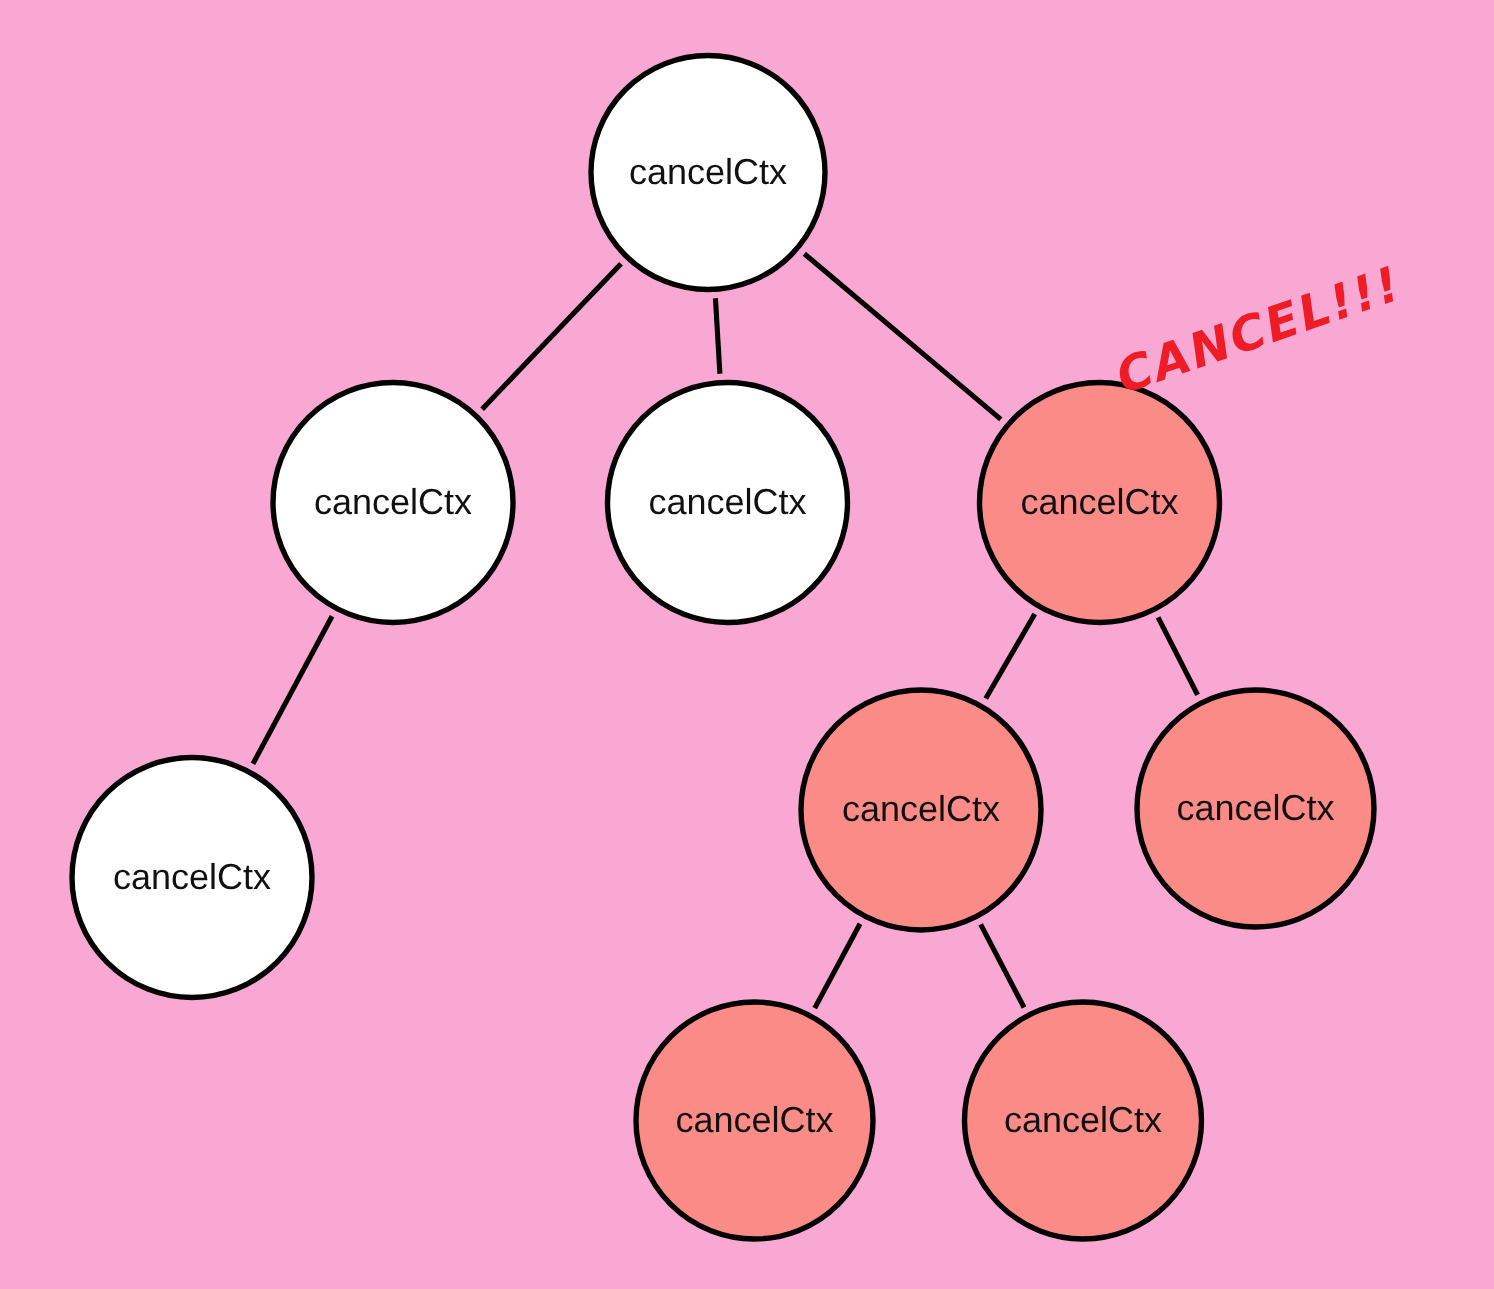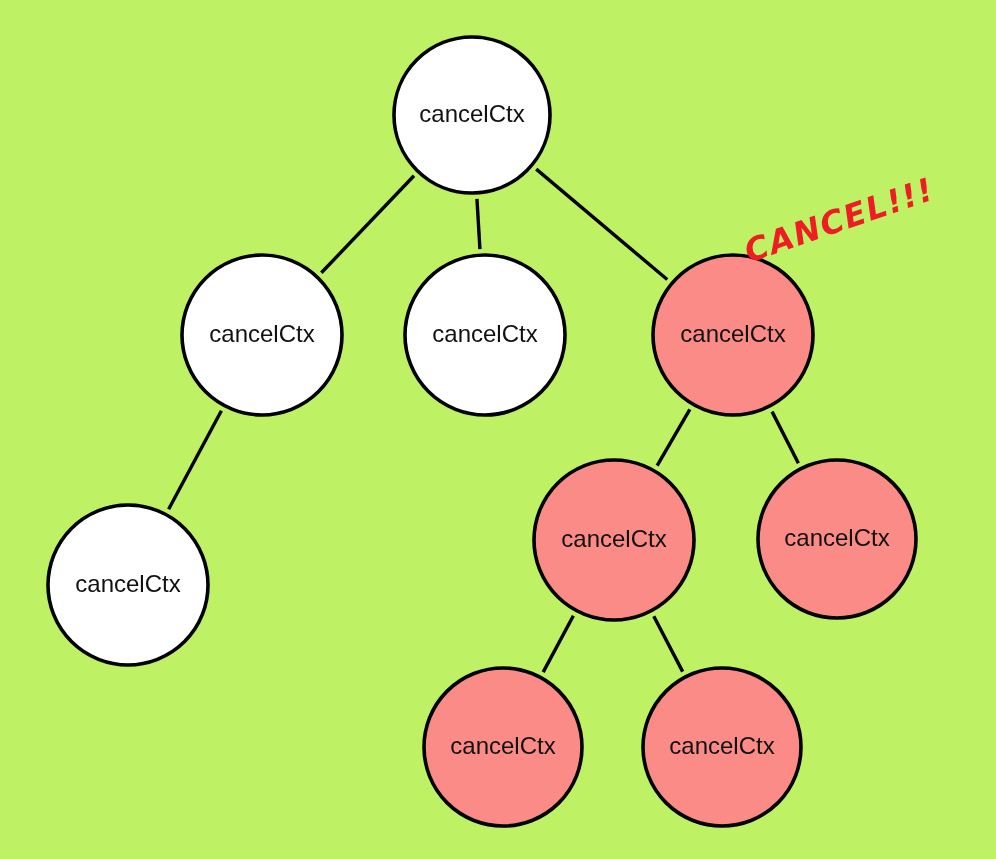--- a/index.html
+++ b/index.html
@@ -11,21 +11,21 @@
   body {
     width: 996px;
     height: 859px;
     overflow: hidden;
     font-family: "Liberation Sans", sans-serif;
   }
   #canvas-root {
     position: relative;
     width: 996px;
     height: 859px;
-    background: #bef264;
+    background: #f9a8d4;
   }
   #tree-svg {
     position: absolute;
     top: 0;
     left: 0;
     width: 996px;
     height: 859px;
     display: block;
   }
   .edge-line {

